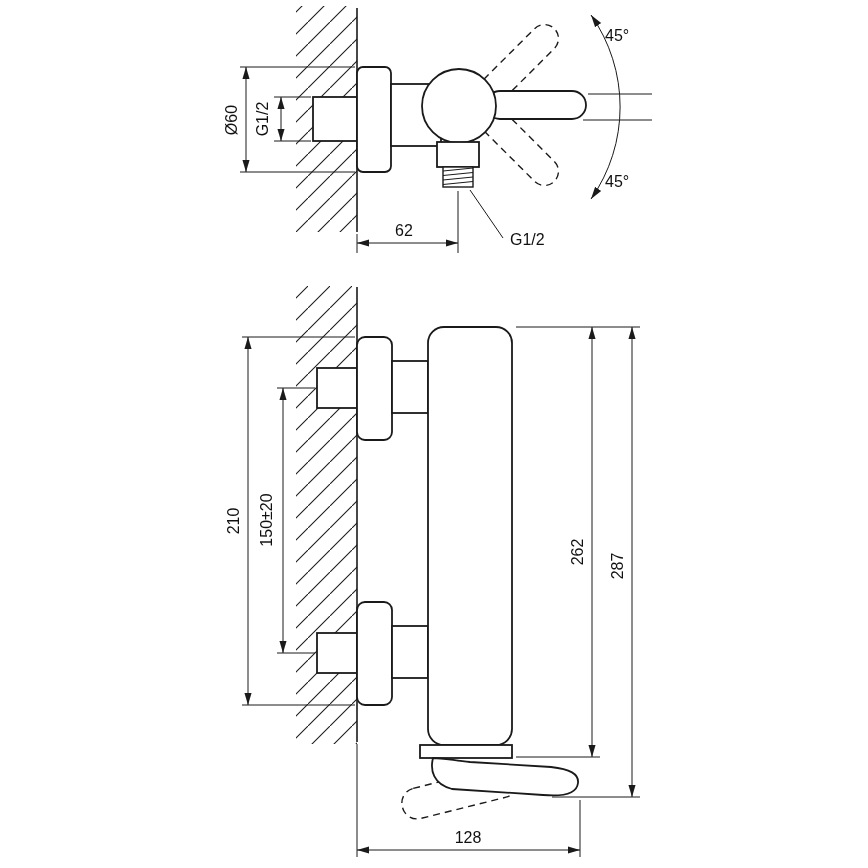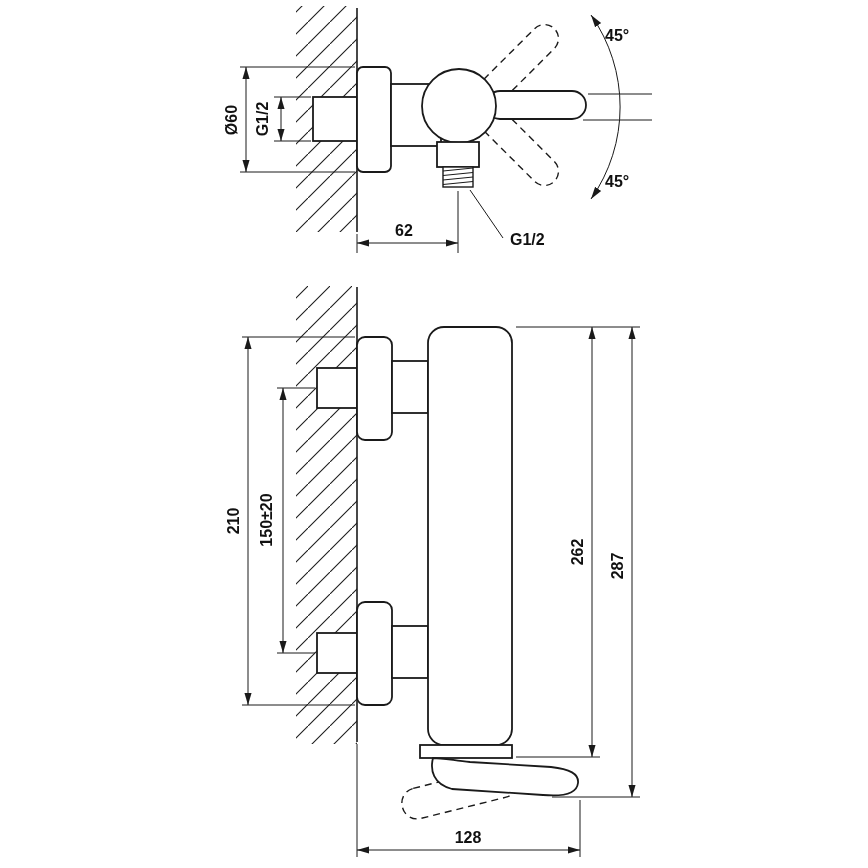--- a/index.html
+++ b/index.html
@@ -1,16 +1,16 @@
 <!DOCTYPE html>
 <html><head>
 <meta charset="utf-8">
 <style>
   html,body{margin:0;padding:0;background:#ffffff;}
-  .stage{width:868px;height:868px;background:#ffffff;position:relative;overflow:hidden;font-weight:bold;}
+  .stage{width:868px;height:868px;background:#ffffff;position:relative;overflow:hidden;}
   svg{display:block;}
   text{font-family:"Liberation Sans",sans-serif;font-size:16px;fill:#111111;}
   .obj{fill:#ffffff;stroke:#1a1a1a;stroke-width:1.8;}
   .objthin{fill:#ffffff;stroke:#1a1a1a;stroke-width:1.4;}
   .dash{fill:none;stroke:#1a1a1a;stroke-width:1.4;stroke-dasharray:7 5;}
   .wall{stroke:#1a1a1a;stroke-width:1.6;fill:none;}
   .dim{stroke:#1a1a1a;stroke-width:1;fill:none;}
   .ext{stroke:#1a1a1a;stroke-width:1;fill:none;}
   .thread{stroke:#1a1a1a;stroke-width:1;fill:none;}
 </style>

